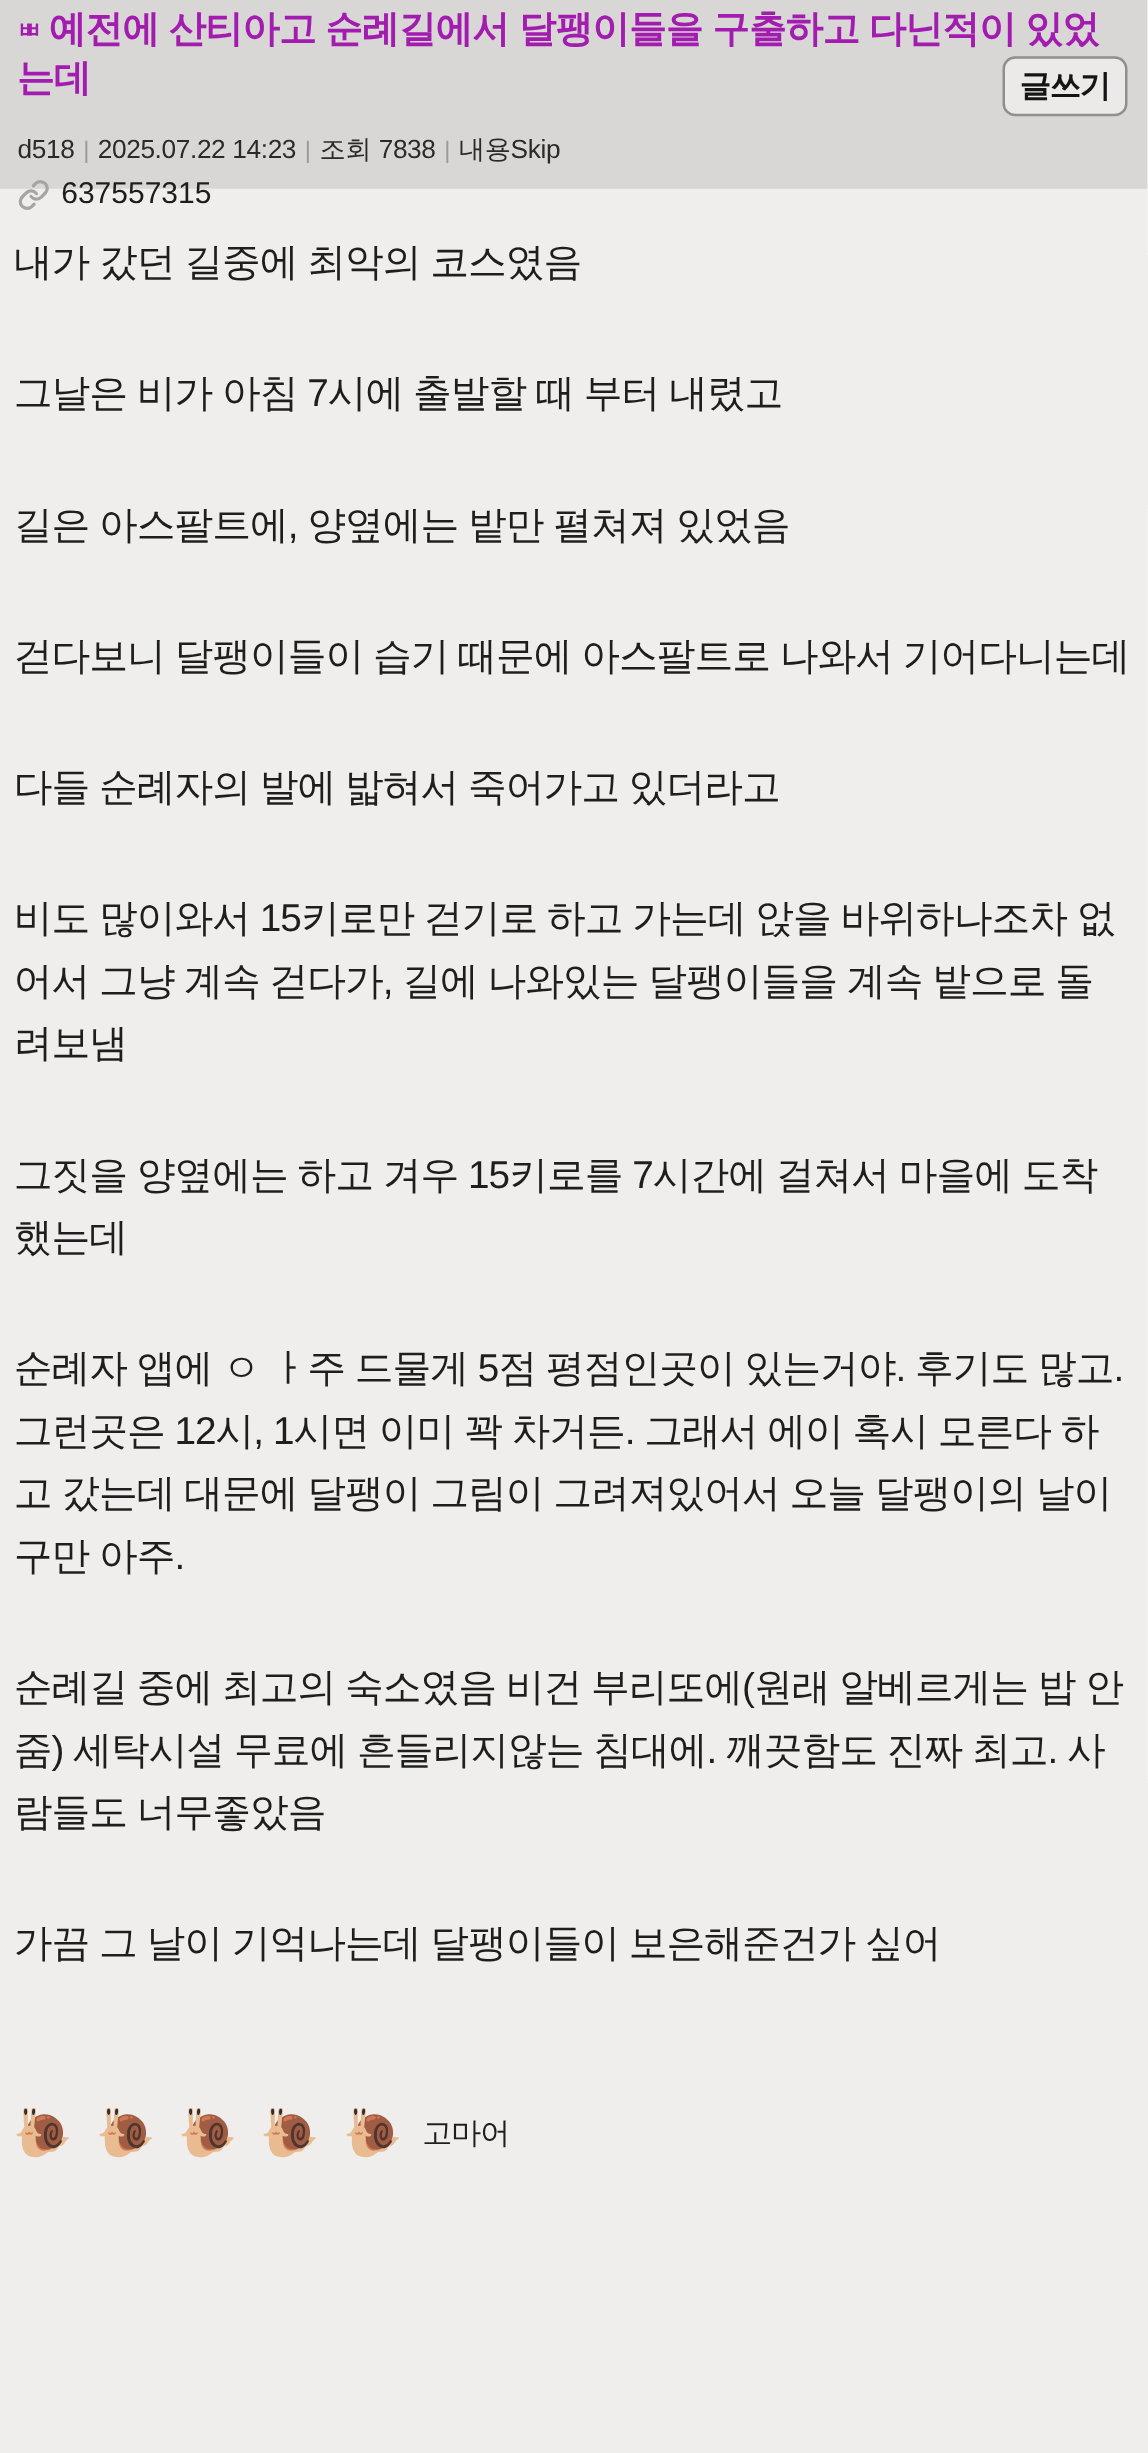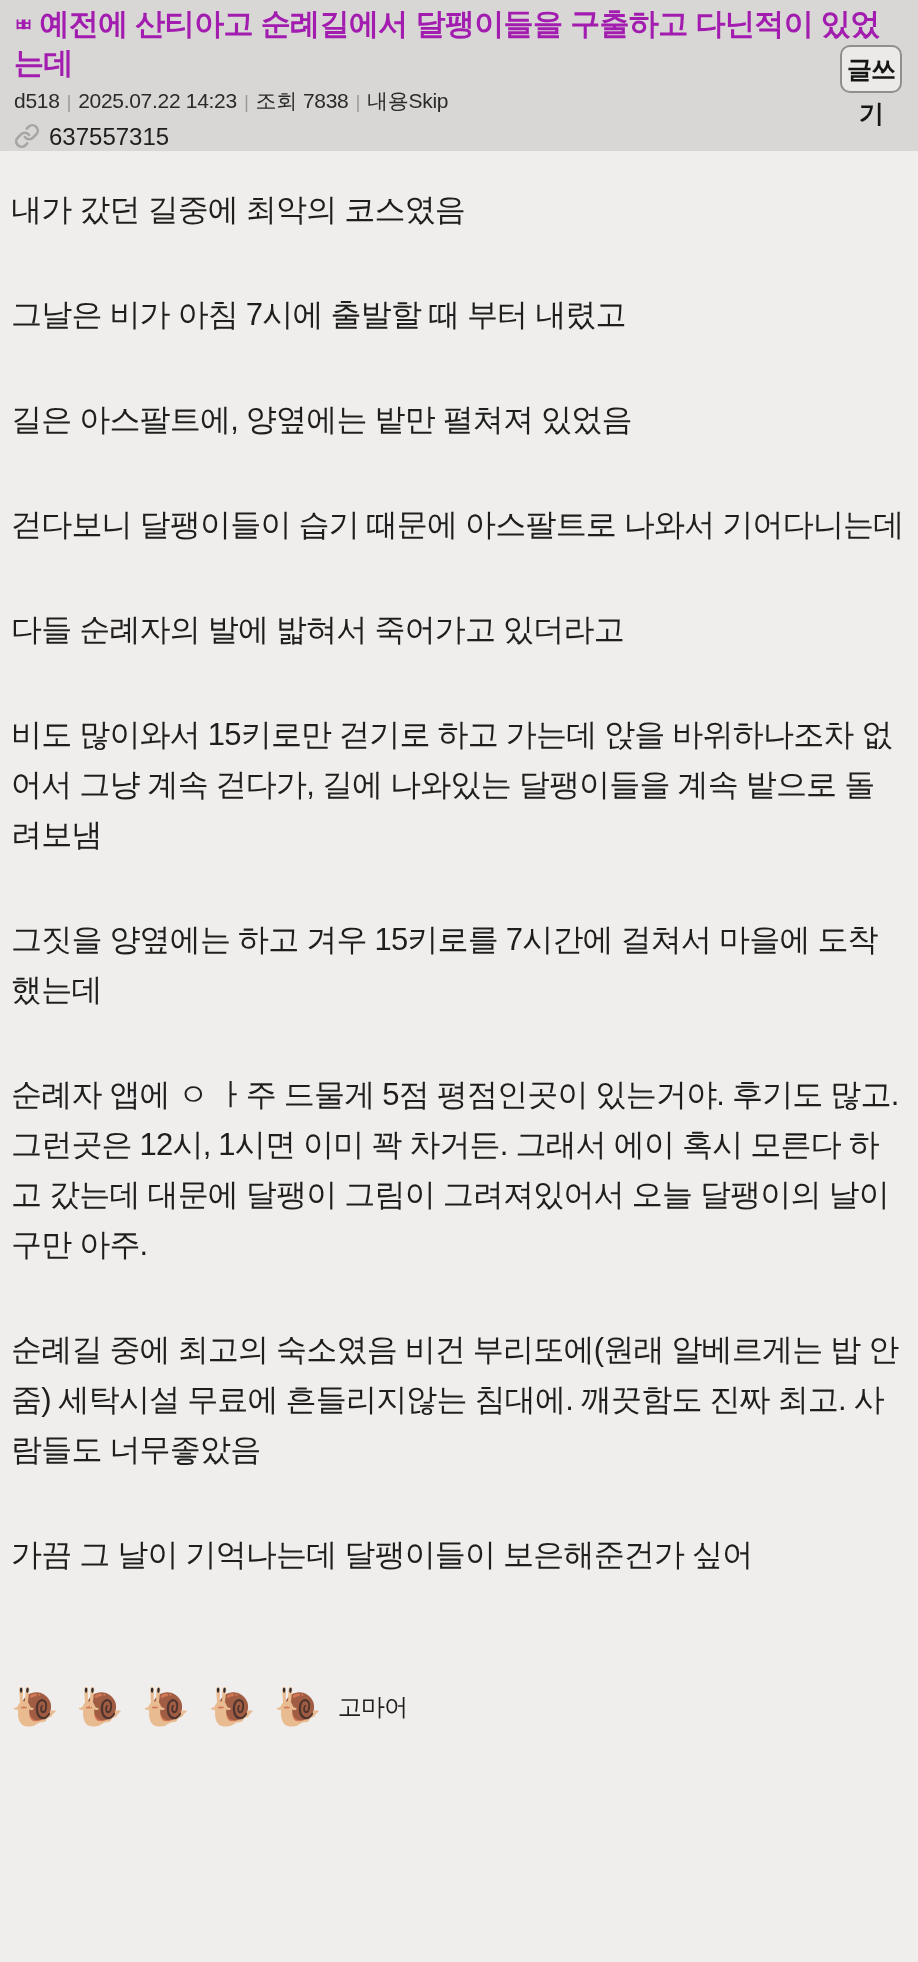--- a/index.html
+++ b/index.html
@@ -38,48 +38,48 @@
     padding-right: 6px;
   }
   .gallery-badge {
     font-size: 19px;
     font-weight: 800;
     margin-right: 7px;
     position: relative;
     top: -3px;
   }
   .post-meta {
-    margin-top: 5px;
+    margin-top: 23px;
     font-size: 21px;
     color: #2a2a2a;
     letter-spacing: -0.3px;
     white-space: nowrap;
   }
   .sep {
     color: var(--muted-separator);
     margin: 0 7px;
     font-size: 19px;
   }
   .views-count { margin-left: 6px; }
   .link-row {
     margin-top: 8px;
     display: flex;
-    align-items: flex-start;
+    align-items: flex-end;
     gap: 9px;
     font-size: 24px;
     color: #1d1d1d;
     cursor: pointer;
     width: fit-content;
   }
   .link-row svg { display: block; }
   .write-btn {
     position: absolute;
     top: 45px;
     right: 16px;
-    width: 62px;
+    width: 100px;
     height: 48px;
     background: var(--button-bg);
     border: 2px solid var(--button-border);
     border-radius: 10px;
     font-family: inherit;
     font-size: 25px;
     font-weight: 700;
     color: #151515;
     letter-spacing: -1px;
     cursor: pointer;

